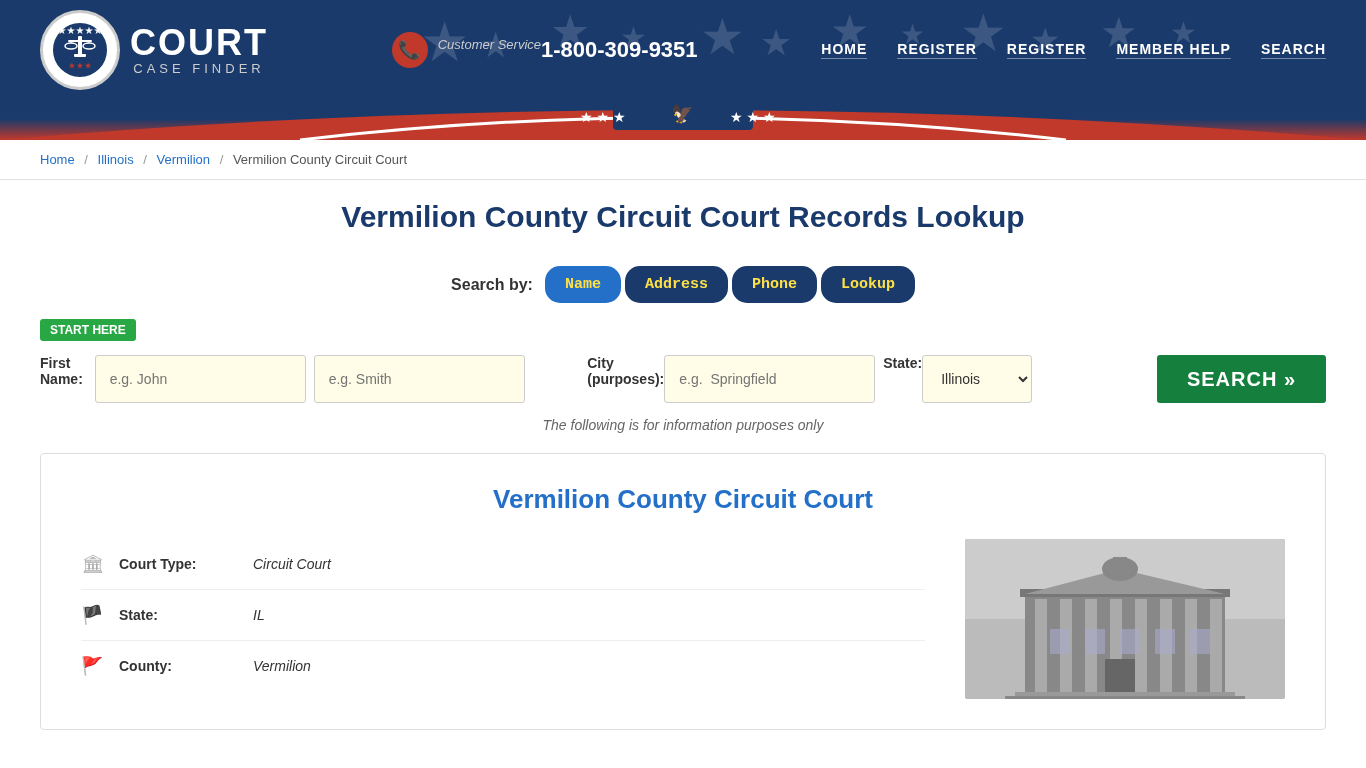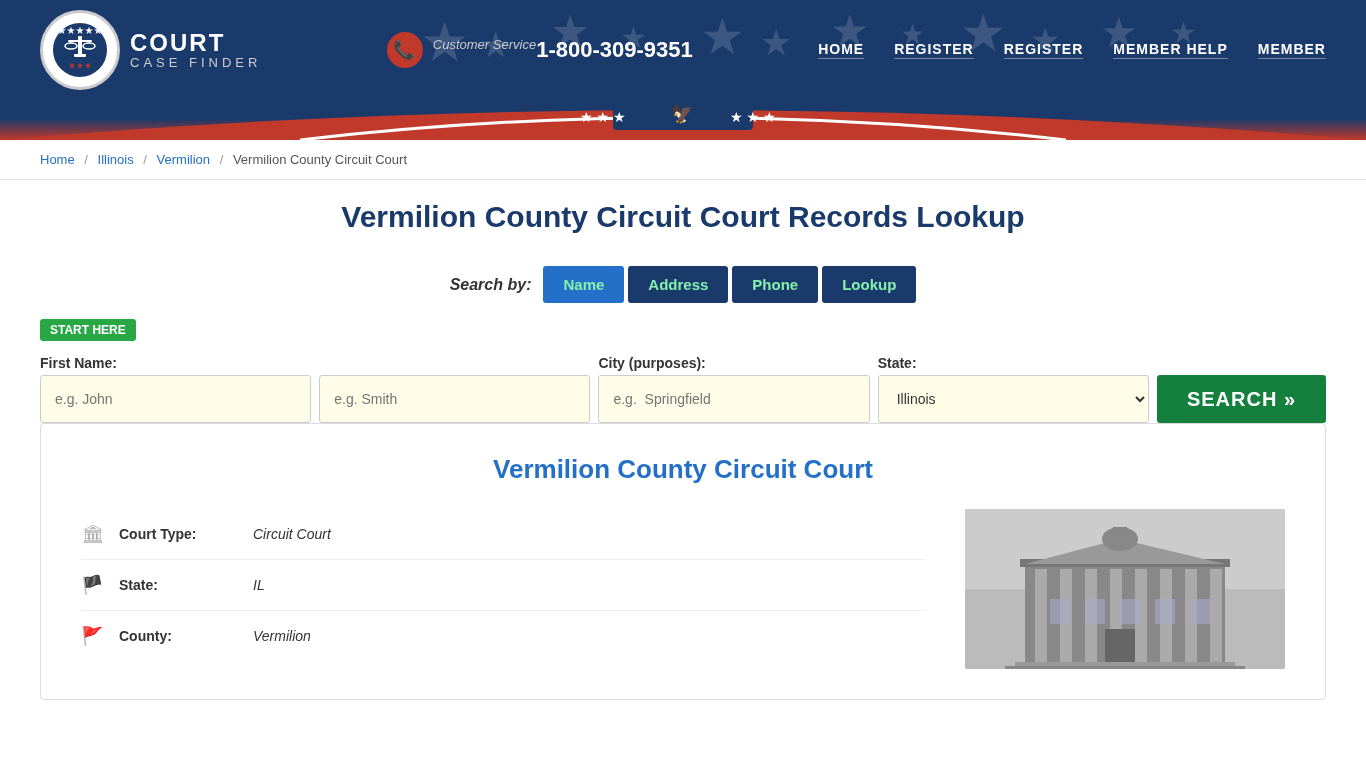--- a/index.html
+++ b/index.html
@@ -38,21 +38,21 @@
     }
     .logo-circle svg {
       width: 60px;
       height: 60px;
     }
     .logo-text {
       display: flex;
       flex-direction: column;
     }
     .logo-court {
-      font-size: 24px;
+      font-size: 36px;
       font-weight: 900;
       color: #fff;
       letter-spacing: 2px;
       line-height: 1;
     }
     .logo-case-finder {
       font-size: 13px;
       color: #ccc;
       letter-spacing: 4px;
       text-align: center;
@@ -148,38 +148,38 @@
       margin-bottom: 16px;
     }
     .search-by-row {
       display: flex;
       align-items: center;
       justify-content: center;
       gap: 0;
       margin-bottom: 0;
     }
     .search-by-label {
-      font-style: italic;
       font-weight: bold;
       font-size: 16px;
       margin-right: 12px;
       color: #333;
     }
     .search-tabs {
       display: flex;
       gap: 4px;
     }
     .search-tab {
       padding: 10px 20px;
       font-size: 15px;
       font-weight: bold;
-      color: #86efac;
+      color: #fde047;
       border: none;
       cursor: pointer;
-      border-radius: 3px;
+      border-radius: 15px;
+      font-family: Liberation Mono, monospace;
     }
     .search-tab.active {
       background: #2470c8;
     }
     .search-tab:not(.active) {
       background: #1a3a6b;
     }
 
     
     .start-here-badge {
@@ -194,21 +194,21 @@
     }
 
     .search-form {
       display: flex;
       align-items: flex-end;
       gap: 0;
       margin-top: 8px;
     }
     .form-field {
       display: flex;
-      flex-direction: column;
+      flex-direction: row;
       flex: 1;
       margin-right: 8px;
     }
     .form-field label {
       font-size: 14px;
       font-weight: bold;
       margin-bottom: 4px;
       color: #333;
     }
     .form-field input, .form-field select {
@@ -359,21 +359,21 @@
         <span class="customer-service-label">Customer Service</span>
         <span class="customer-service-number">1-800-309-9351</span>
       </div>
     </div>
 
     <nav class="main-nav">
       <a href="#">HOME</a>
       <a href="#">REGISTER</a>
       <a href="#">REGISTER</a>
       <a href="#">MEMBER HELP</a>
-      <a href="#">MEMBER</a>
+      <a href="#">SEARCH</a>
     </nav>
   </div>
 
   <div style="position:relative;height:40px;z-index:3;">
     <svg viewBox="0 0 1366 50" preserveAspectRatio="none" style="position:absolute;bottom:0;width:100%;height:50px;">
 
       <path d="M0,50 Q683,-10 1366,50 L1366,50 L0,50 Z" fill="#c0392b"></path>
 
       <path d="M300,50 Q683,5 1066,50" fill="none" stroke="#fff" stroke-width="3"></path>
 
@@ -438,20 +438,21 @@
           <option>Florida</option>
           <option>Georgia</option>
           <option>New York</option>
           <option>Texas</option>
         </select>
       </div>
       <button class="search-btn">SEARCH »</button>
     </div>
   </div>
 
+  <p class="info-text">The following is for information purposes only</p>
 
   <div class="court-info-box">
     <h2 class="court-info-title">Vermilion County Circuit Court</h2>
     <div class="court-info-body">
       <div class="court-info-details">
 
         <div class="court-info-row">
           <span class="court-info-icon">🏛</span>
           <span class="court-info-label">Court Type:</span>
           <span class="court-info-value">Circuit Court</span>

